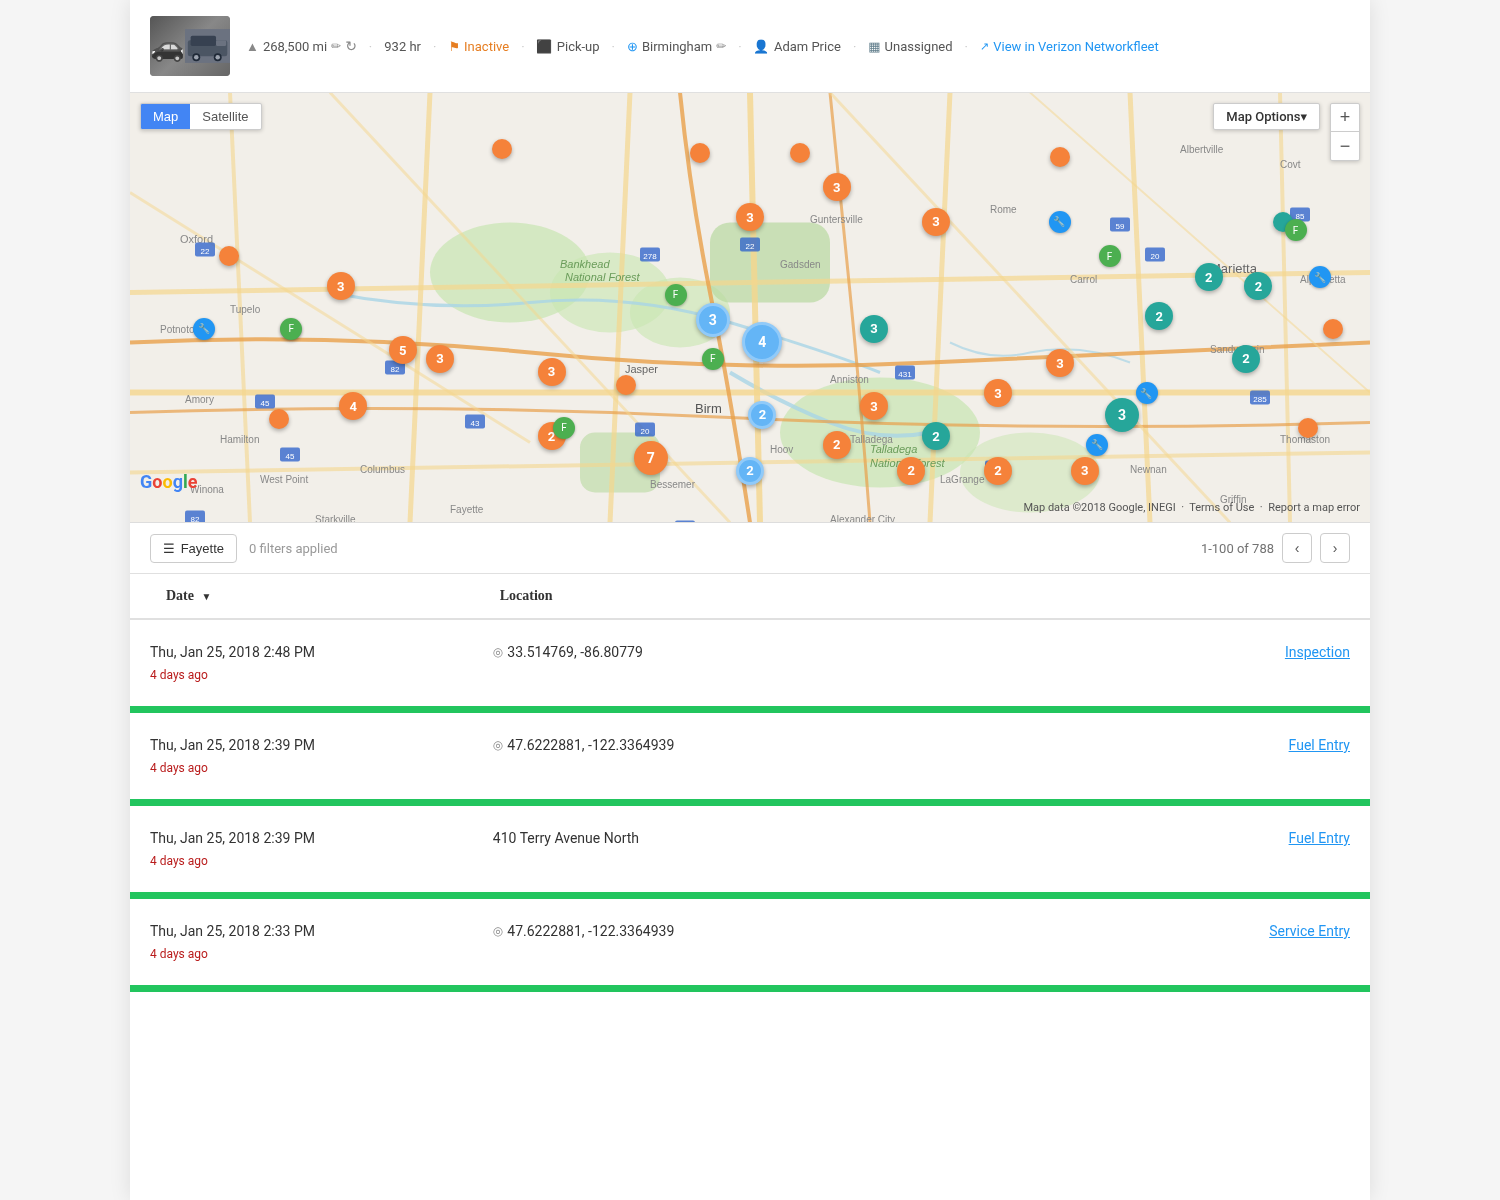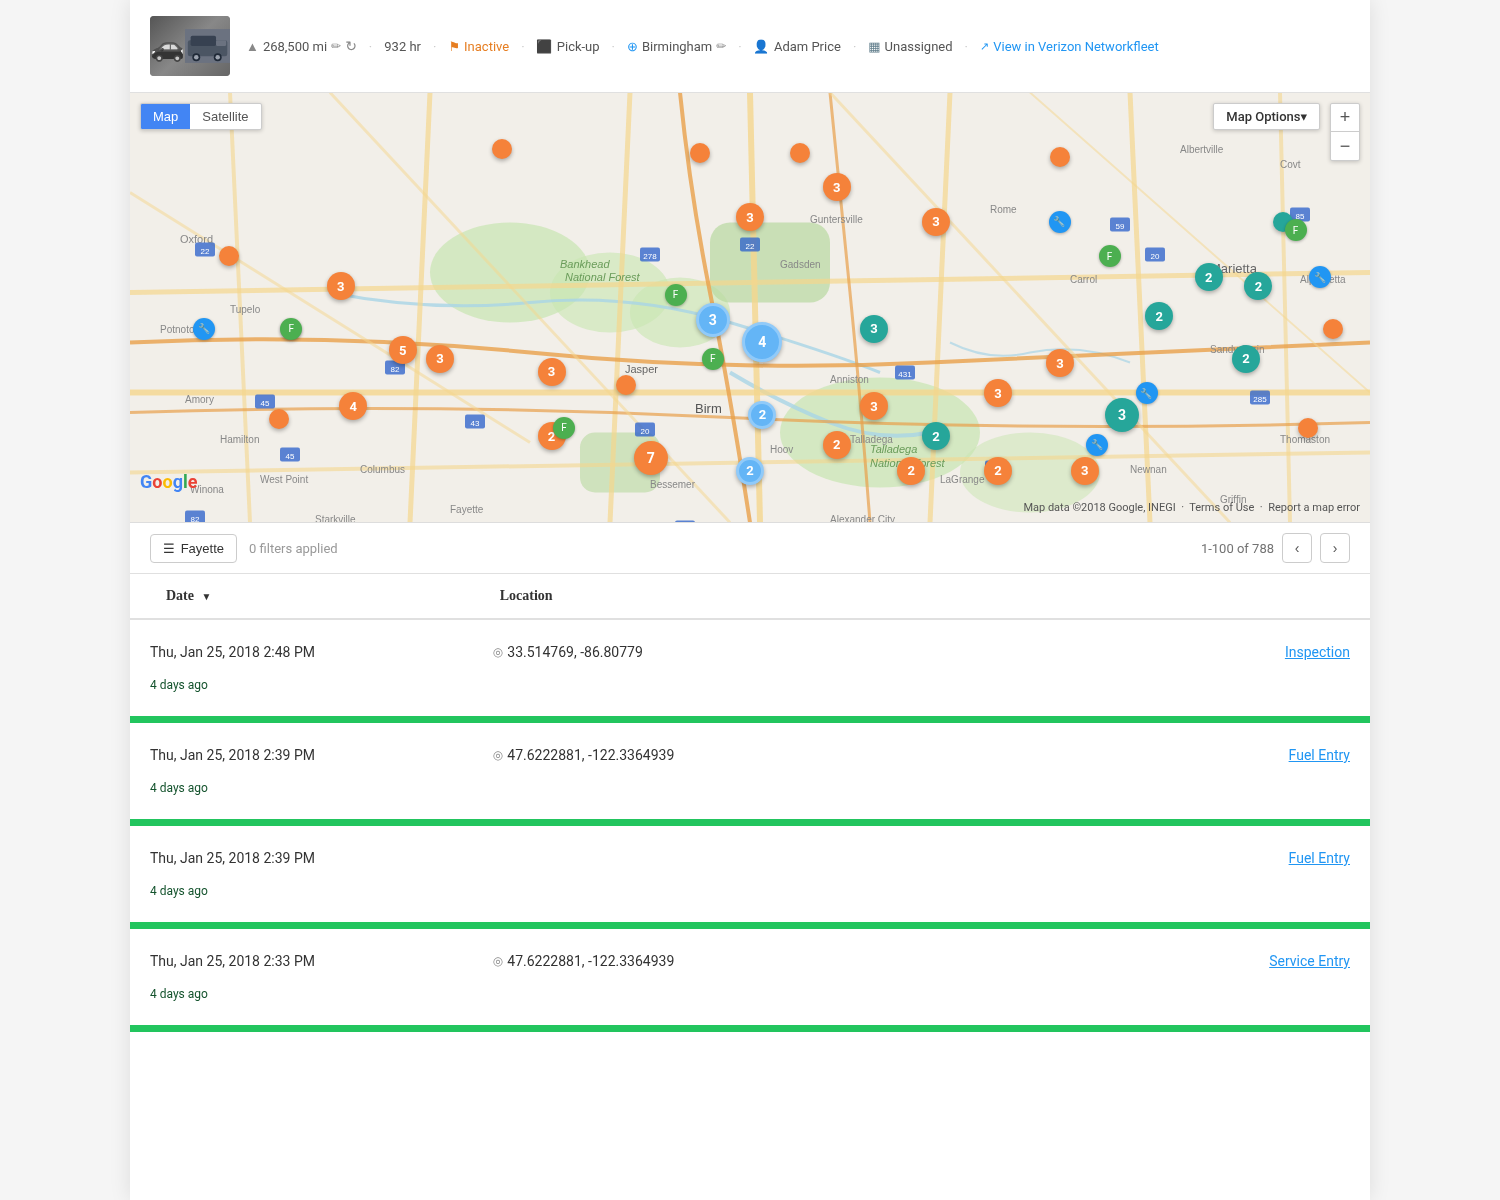--- a/index.html
+++ b/index.html
@@ -65,21 +65,21 @@
     .pagination-btn { border: 1px solid #ccc; background: #fff; width: 30px; height: 30px; border-radius: 4px; cursor: pointer; display: flex; align-items: center; justify-content: center; color: #555; font-size: 14px; }
     .pagination-btn:disabled { color: #ccc; cursor: not-allowed; }
 
     
     .table-container { background: #fff; margin: 0; }
     .table-header { display: grid; grid-template-columns: 2fr 3fr 2fr; padding: 14px 36px; border-bottom: 2px solid #e0e0e0; font-weight: 600; color: #333; font-size: 14px; font-family: Liberation Serif, serif; }
     .table-header .sort-icon { font-size: 10px; margin-left: 4px; }
     .table-row { display: grid; grid-template-columns: 2fr 3fr 2fr; padding: 24px 20px; border-bottom: 7px solid #22c55e; align-items: start; }
     .cell-date { }
     .cell-date .date-main { color: #333; font-size: 14px; }
-    .cell-date .date-relative { color: #14532d; font-size: 12px; margin-top: 18px; }
+    .cell-date .date-relative { color: #b91c1c; font-size: 12px; margin-top: 8px; }
     .cell-location { }
     .cell-location .loc-main { color: #333; font-size: 14px; display: flex; align-items: center; gap: 4px; }
     .cell-location .loc-sub { color: #999; font-size: 12px; margin-top: 2px; }
     .cell-type { text-align: right; }
     .cell-type .type-link { font-size: 14px; cursor: pointer; }
     .cell-type .type-link.inspection { color: #2196F3; }
     .cell-type .type-link.fuel { color: #2196F3; }
     .cell-type .type-link.service { color: #2196F3; }
     .loc-icon { color: #888; font-size: 12px; }
     
@@ -407,20 +407,21 @@
     <div class="cell-type">
       <a href="#" class="type-link fuel">Fuel Entry</a>
     </div>
   </div>
         <div class="table-row">
     <div class="cell-date">
       <div class="date-main">Thu, Jan 25, 2018 2:39 PM</div>
       <div class="date-relative">4 days ago</div>
     </div>
     <div class="cell-location">
+      <div class="loc-main">410 Terry Avenue North</div>
     </div>
     <div class="cell-type">
       <a href="#" class="type-link fuel">Fuel Entry</a>
     </div>
   </div>
         <div class="table-row">
     <div class="cell-date">
       <div class="date-main">Thu, Jan 25, 2018 2:33 PM</div>
       <div class="date-relative">4 days ago</div>
     </div>

